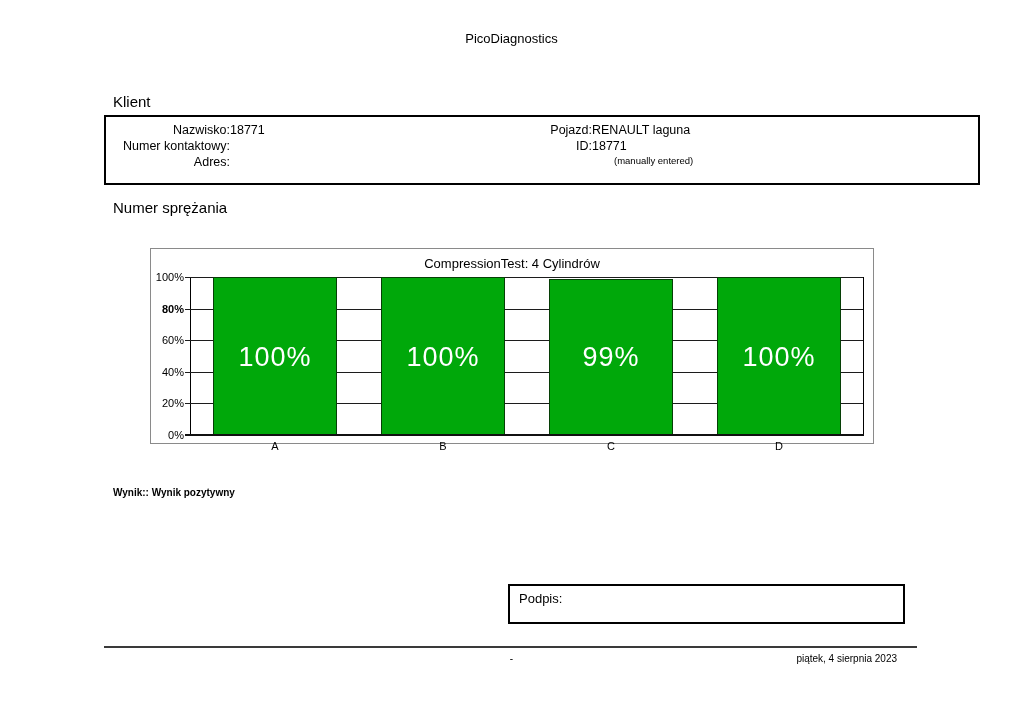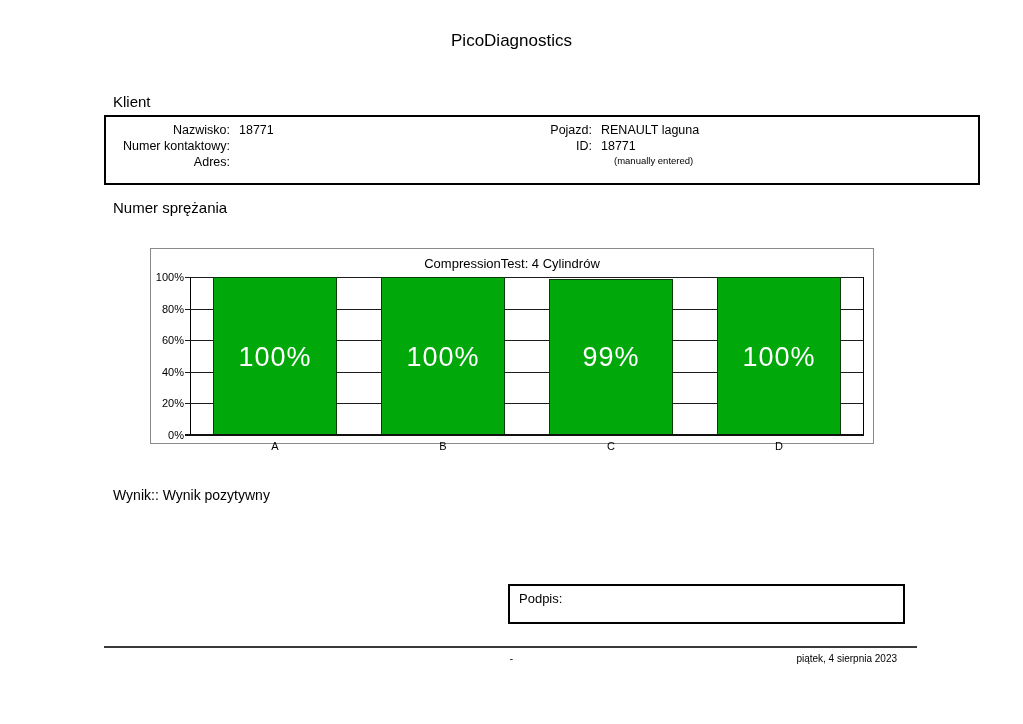--- a/index.html
+++ b/index.html
@@ -1,37 +1,37 @@
 <!DOCTYPE html>
 <html><head>
 <meta charset="utf-8">
 <style>
   html,body { margin:0; padding:0; background:#ffffff; }
   .page {
     position:relative; width:1023px; height:724px; background:#ffffff;
     font-family:"Liberation Sans", sans-serif; color:#000; overflow:hidden;
   }
-  .doc-title { position:absolute; top:31px; left:0; width:100%; text-align:center; font-size:17px; }
+  .doc-title { position:absolute; top:31px; left:0; width:100%; text-align:center; font-size:13px; }
   .section-title { position:absolute; font-size:15px; }
   #klient-title { left:113px; top:93px; }
   #test-title   { left:113px; top:199px; }
 
   
   .client-box {
     position:absolute; left:104px; top:115px; width:876px; height:70px;
     border:2px solid #000; box-sizing:border-box; font-size:12.5px;
   }
   .client-col { position:absolute; top:5px; }
   #client-col-left  { left:2px; }
   #client-col-right { left:392px; }
   .info-row { display:flex; line-height:16px; }
   .info-label { text-align:right; }
   #client-col-left  .info-label { width:122px; }
   #client-col-right .info-label { width:94px; }
-  .info-value { margin-left:9px; white-space:pre;text-align:center; }
+  .info-value { white-space:pre;text-align:center; }
   .info-note { margin-left:116px; font-size:9.5px; line-height:13px; }
 
   
   .chart-box {
     position:absolute; left:150px; top:248px; width:724px; height:196px;
     border:1px solid #8a8a8a; box-sizing:border-box; background:#fff;padding-left:38px;
   }
   .chart-title { position:absolute; top:7px; left:0; width:100%; text-align:center; font-size:13px; }
   .plot {
     position:absolute; left:39px; top:28px; width:672px; height:158px;
@@ -47,21 +47,21 @@
     border:1px solid #063f06; border-bottom:none; box-sizing:border-box;
   }
   .bar-label {
     position:absolute; left:0; right:0; top:50%; transform:translateY(-50%);
     text-align:center; color:#fff; font-size:27px; letter-spacing:1px;
   }
   .xlabels { position:absolute; left:40px; top:191px; width:672px; height:14px; font-size:11px; }
   .xlabel  { position:absolute; top:0; width:25%; text-align:center; }
 
   
-  .result-line { position:absolute; left:113px; top:487px; font-size:14px; }
+  .result-line { position:absolute; left:113px; top:487px; font-size:10px;font-weight:bold; }
 
   
   .signature-box {
     position:absolute; left:508px; top:584px; width:397px; height:40px;
     border:2px solid #000; box-sizing:border-box;
   }
   .signature-label { position:absolute; left:9px; top:5px; font-size:13px; }
 
   
   .footer-line { position:absolute; left:104px; top:646px; width:813px; height:0; border-top:2px solid #3a3a3a; }
@@ -107,21 +107,21 @@
 
   <div class="section-title" id="test-title">Numer sprężania</div>
 
   <div class="chart-box">
     <div class="chart-title">CompressionTest: 4 Cylindrów</div>
     <div class="ylabels" id="ylabels">
         <div class="ylabel" style="bottom: calc(0% - 6px);">0%</div>
         <div class="ylabel" style="bottom: calc(20% - 6px);">20%</div>
         <div class="ylabel" style="bottom: calc(40% - 6px);">40%</div>
         <div class="ylabel" style="bottom: calc(60% - 6px);">60%</div>
-        <div class="ylabel" style="bottom: calc(80% - 6px);">80%</div>
+        <div class="ylabel" style="bottom: calc(80% - 6px); font-weight: bold;">80%</div>
         <div class="ylabel" style="bottom: calc(100% - 6px);">100%</div>
       </div>
     <div class="plot" id="plot">
       <div class="x-axis"></div>
     <div class="gridline" style="bottom: calc(20% - 1px);"></div>
         <div class="gridline" style="bottom: calc(40% - 1px);"></div>
         <div class="gridline" style="bottom: calc(60% - 1px);"></div>
         <div class="gridline" style="bottom: calc(80% - 1px);"></div>
         <div class="gridline" style="bottom: calc(100% - 1px);"></div>
         <div class="slot" style="left: 0%;">

